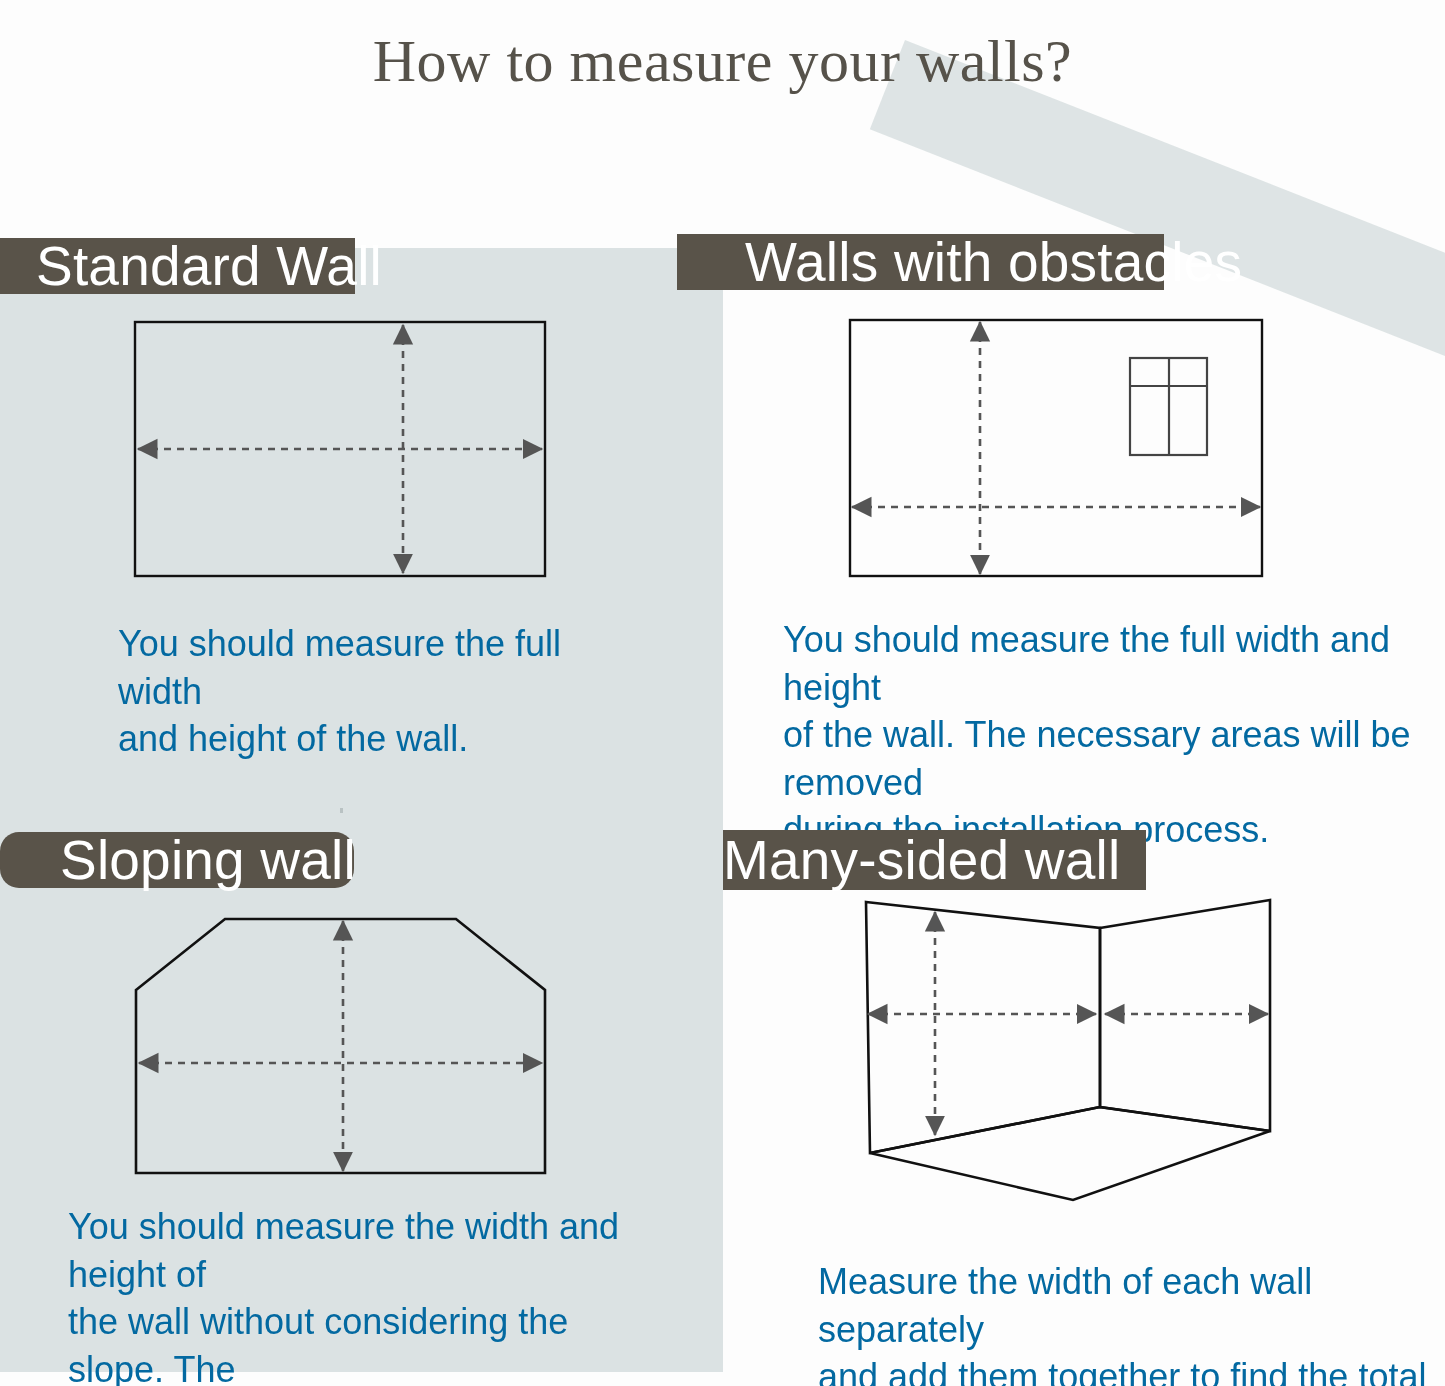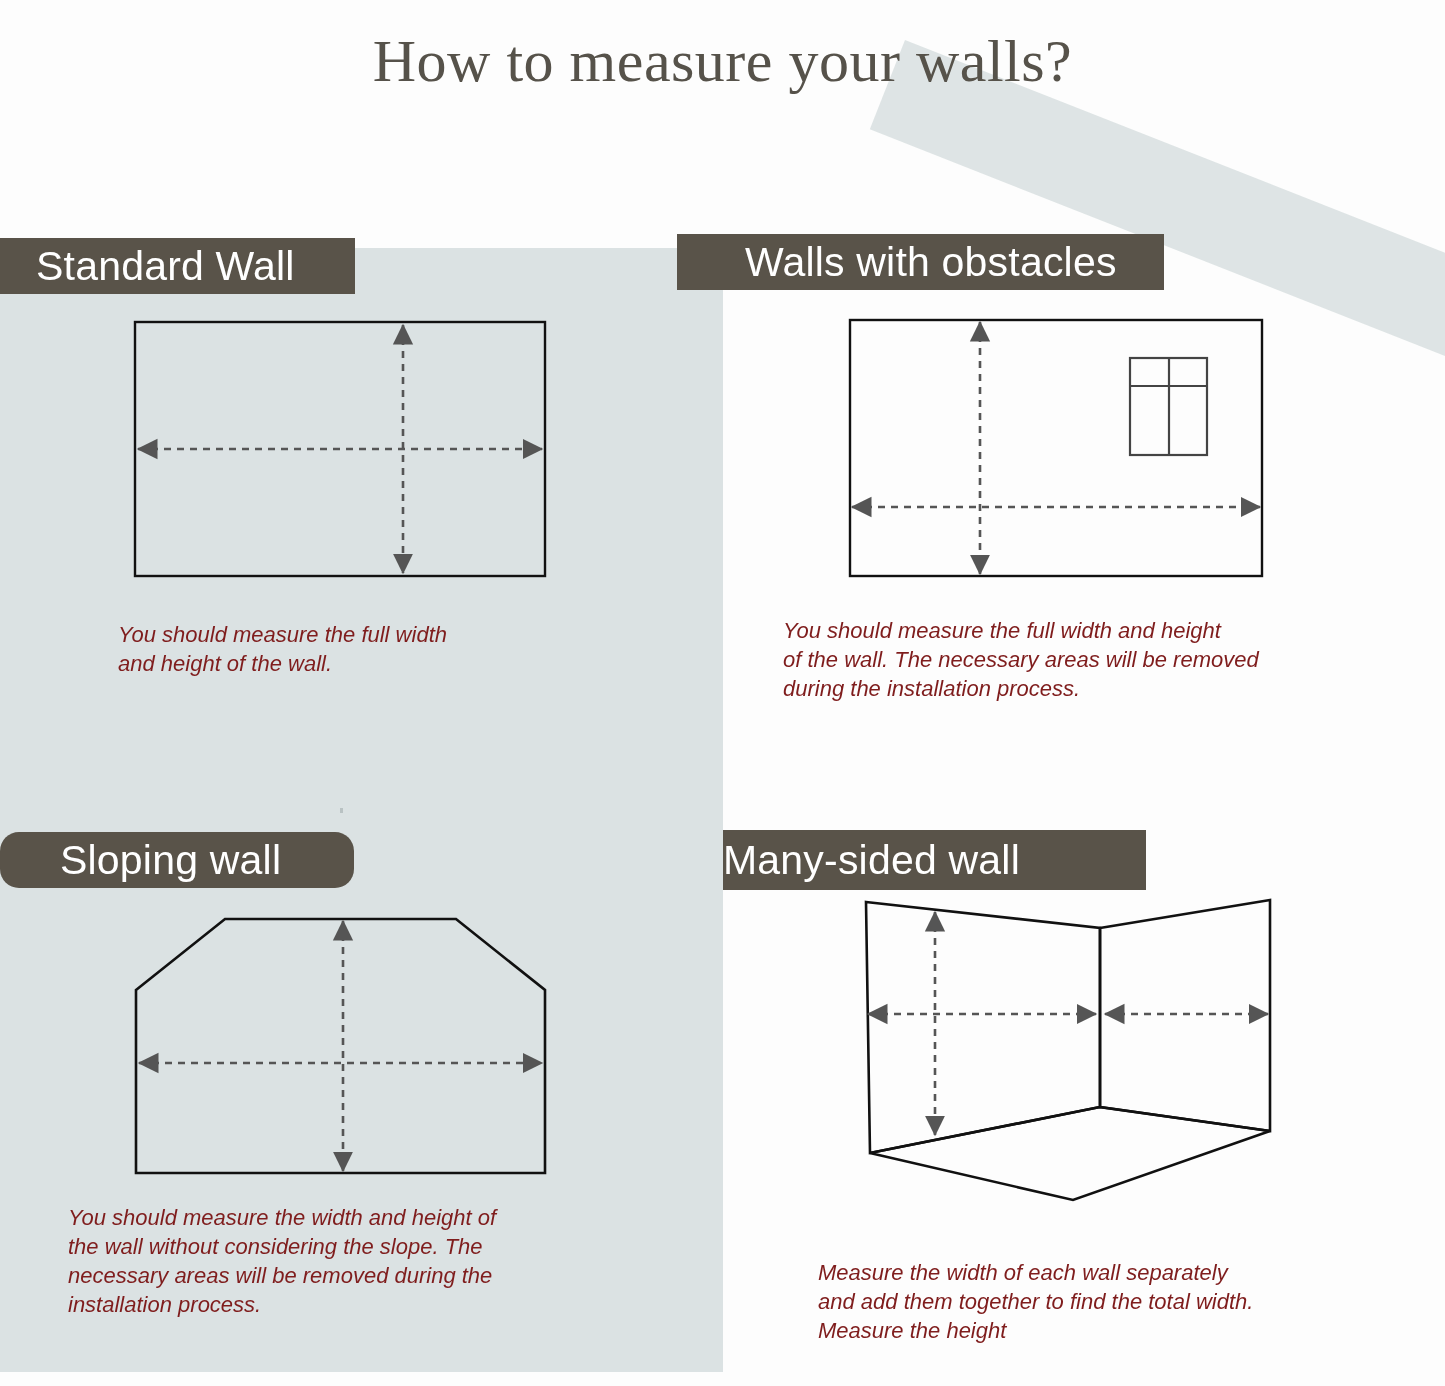--- a/index.html
+++ b/index.html
@@ -53,41 +53,40 @@
     top: 248px;
     width: 723px;
     height: 1124px;
     background: #dbe2e3;
   }
   
   .badge {
     position: absolute;
     background: #595349;
     color: #ffffff;
-    font-size: 41px;
+    font-size: 55px;
     line-height: 1;
     display: flex;
     align-items: center;
     font-weight: 400;
     letter-spacing: 0.2px;
     white-space: nowrap;
   }
   .badge.standard   { left: 0;     top: 238px; width: 355px; height: 56px; padding-left: 36px; box-sizing: border-box; }
   .badge.obstacles  { left: 677px; top: 234px; width: 487px; height: 56px; padding-left: 68px; box-sizing: border-box; }
   .badge.sloping    { left: 0;     top: 832px; width: 354px; height: 56px; padding-left: 60px; box-sizing: border-box; border-radius: 19px; }
   .badge.manysided  { left: 723px; top: 830px; width: 423px; height: 60px; box-sizing: border-box; }
 
   
   .caption {
     position: absolute;
-    color: #7f1d1d;
-    font-size: 22px;
+    color: #0369a1;
+    font-size: 36px;
     line-height: 1.32;
     white-space: pre-line;
-    font-style: italic;
   }
   .caption.c-standard  { left: 118px; top: 620px;  width: 520px; }
   .caption.c-obstacles { left: 783px; top: 616px;  width: 640px; }
   .caption.c-sloping   { left: 68px;  top: 1203px; width: 600px; }
   .caption.c-many      { left: 818px; top: 1258px; width: 620px; }
 
   
   .diagram { position: absolute; }
   .dg-standard  { left: 110px; top: 300px; }
   .dg-obstacles { left: 830px; top: 300px; }

